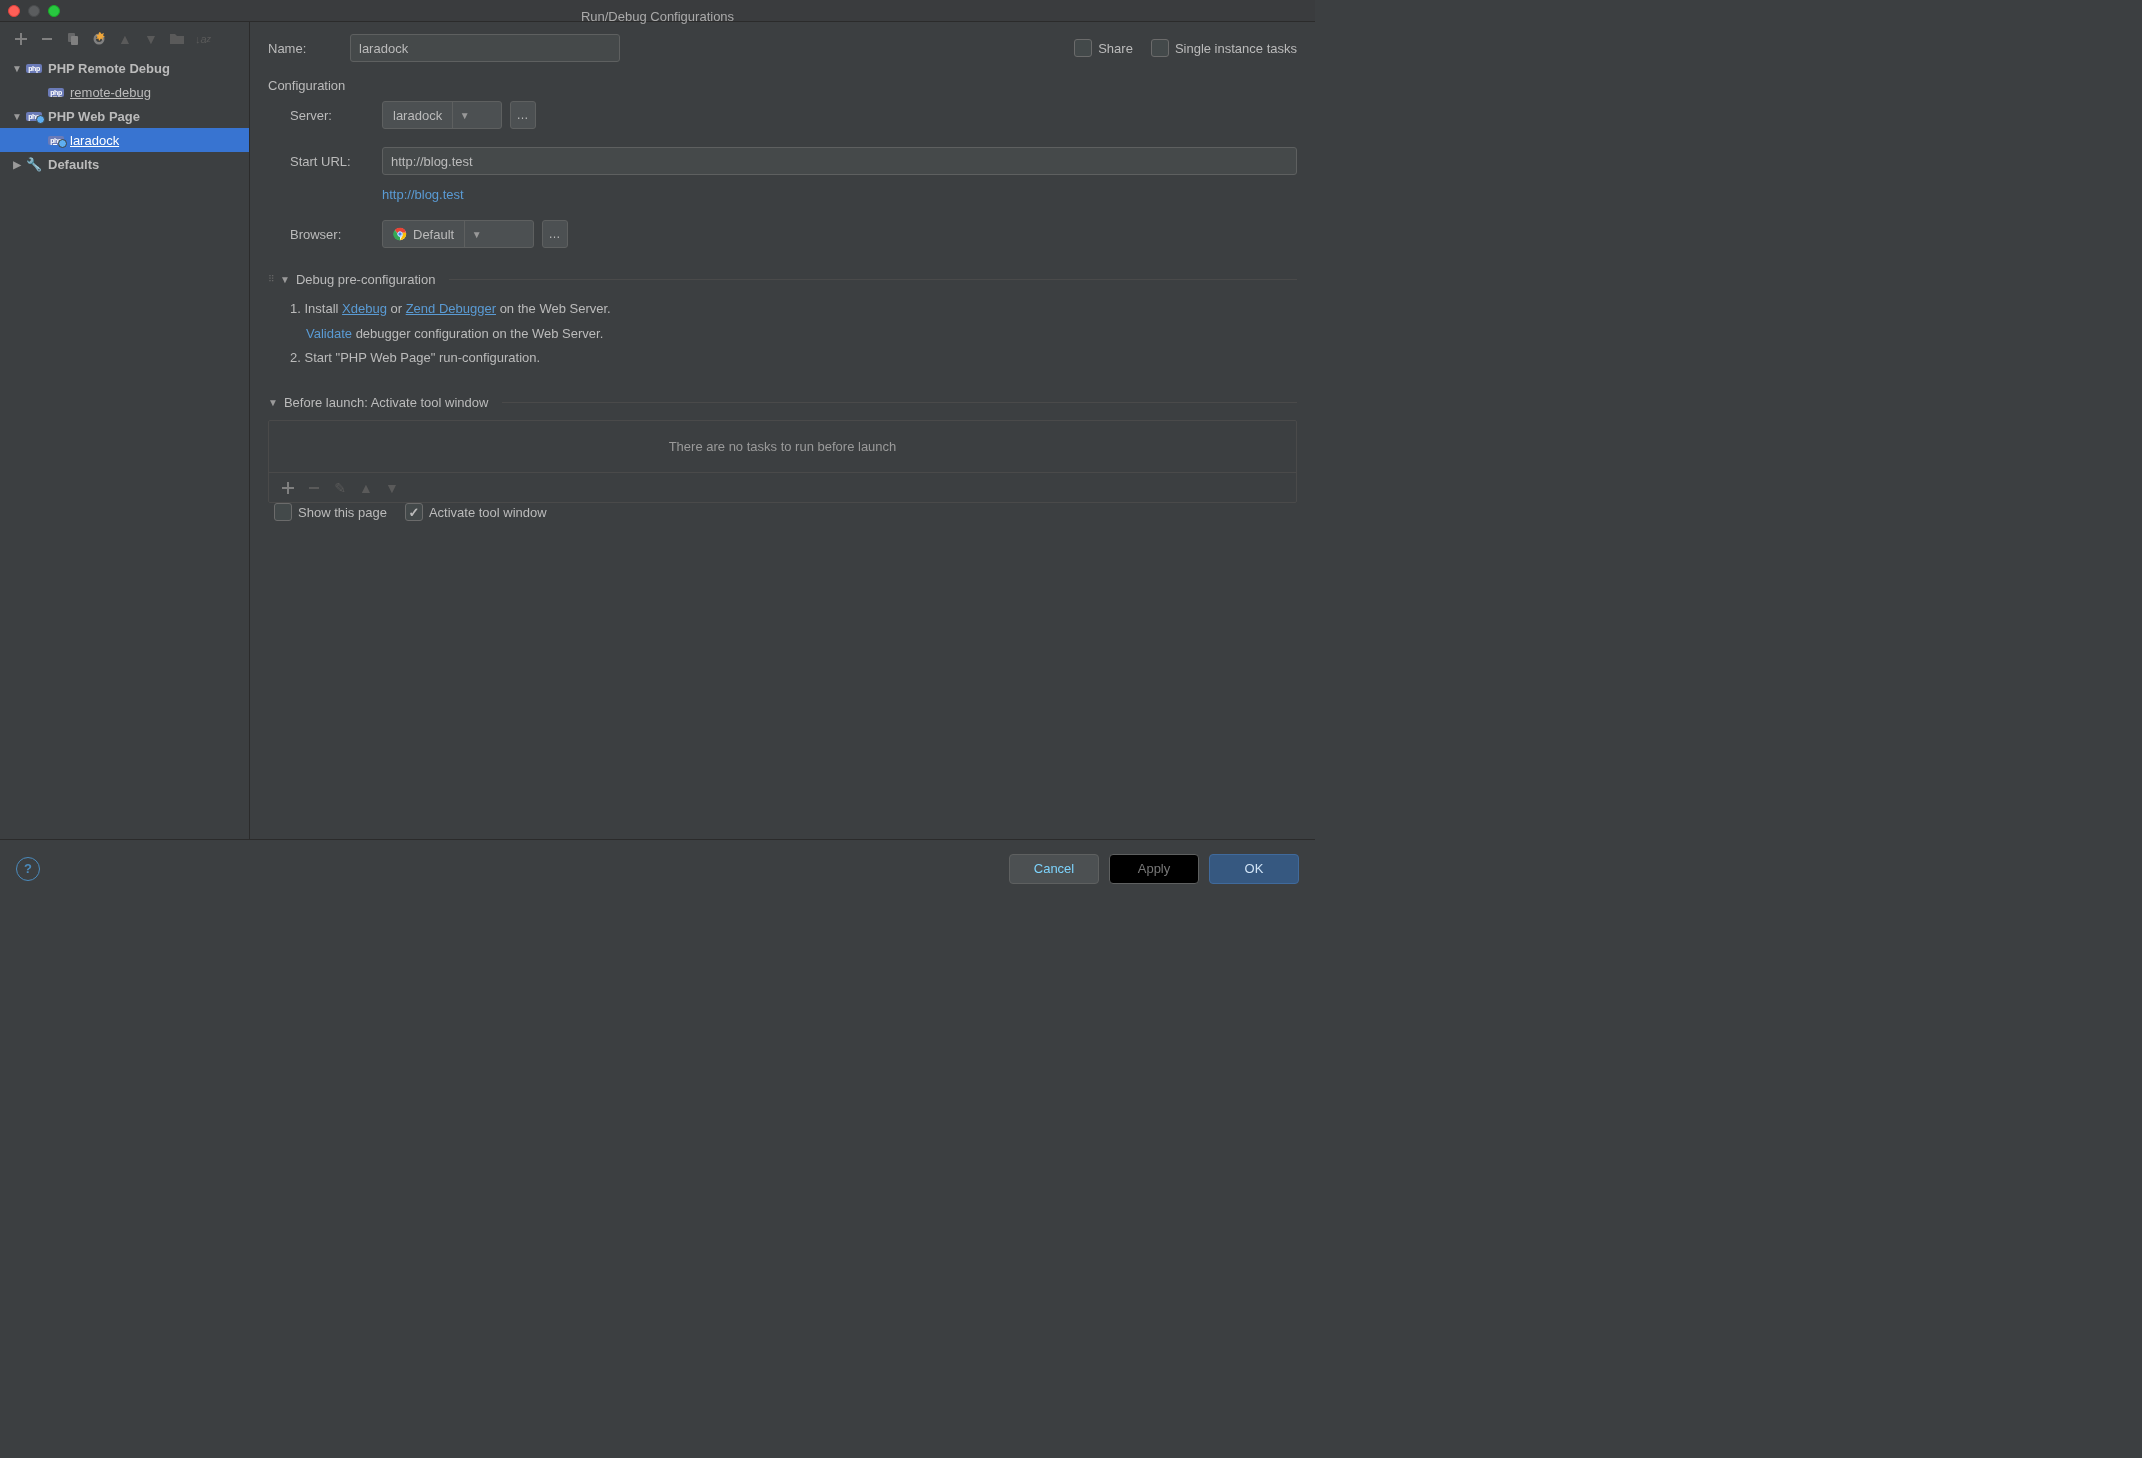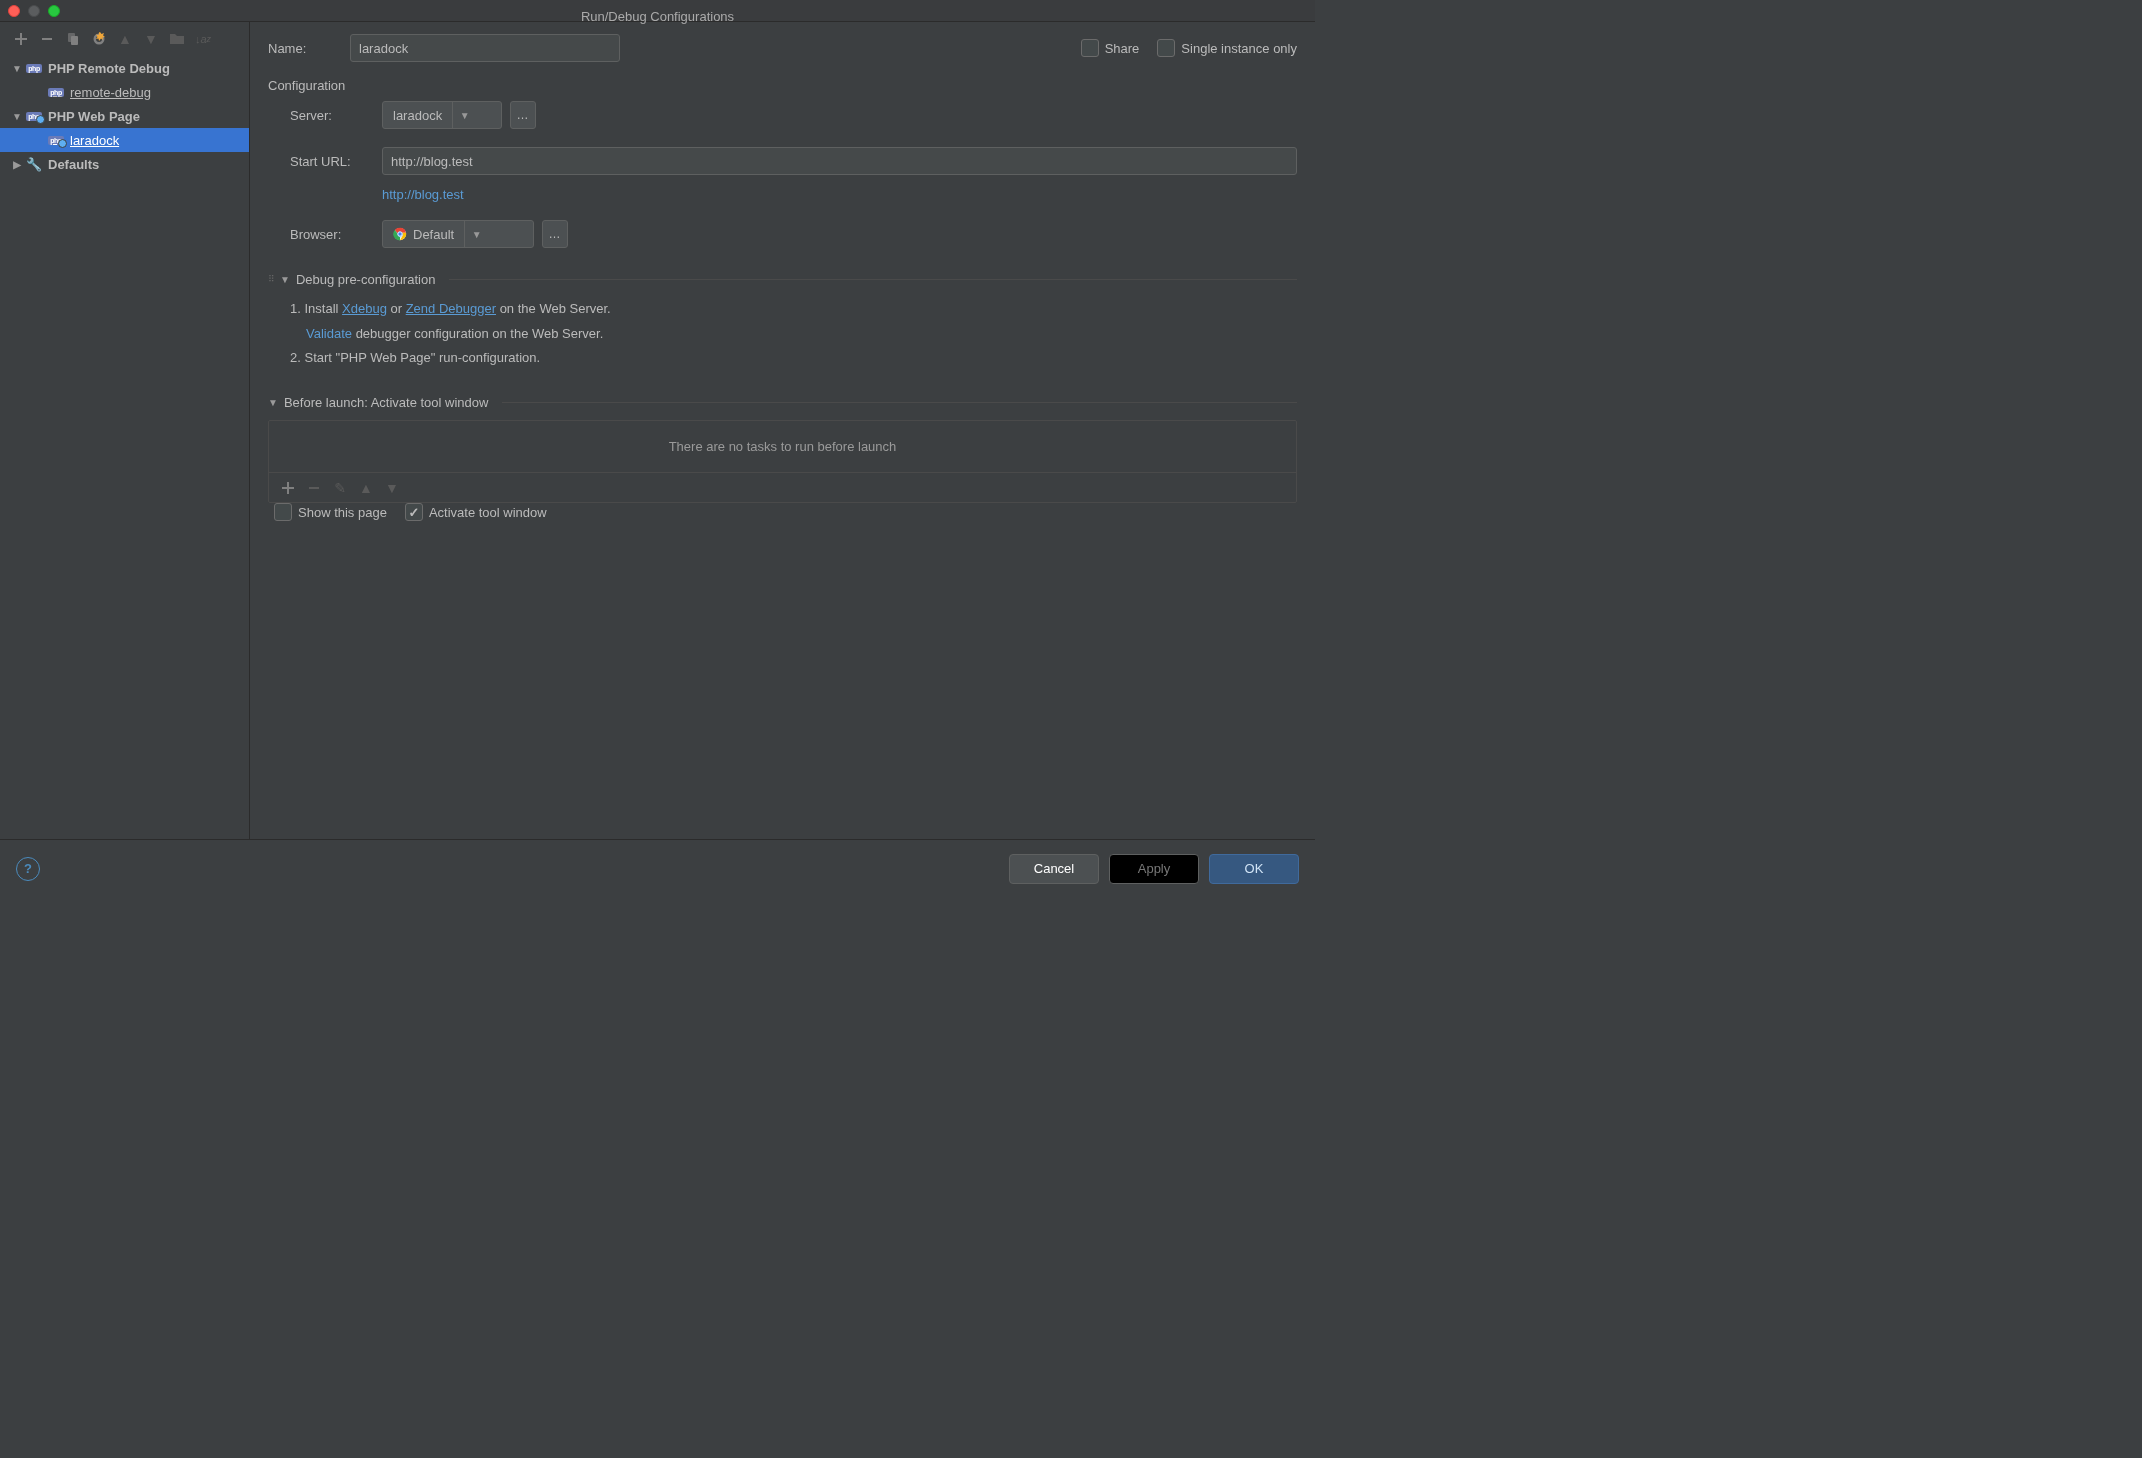--- a/index.html
+++ b/index.html
@@ -68,21 +68,21 @@
 
 .tasks-box { border: 1px solid #4a4a4a; border-radius: 2px; margin-top: 8px; }
 .tasks-empty { text-align: center; padding: 18px 0; color: #9a9a9a; font-size: 13px; }
 .tasks-tb { border-top: 1px solid #4a4a4a; height: 30px; display: flex; align-items: center; gap: 4px; padding: 0 8px; }
 
 .bottom-checks { display: flex; gap: 18px; padding-left: 6px; }
 
 
 .help-btn { width: 24px; height: 24px; border: 1.5px solid #4b8bbd; border-radius: 50%; color: #4b8bbd; display: flex; align-items: center; justify-content: center; font-weight: bold; cursor: pointer; }
 .footer .spacer { flex: 1; }
-.btn { min-width: 90px; height: 30px; border-radius: 4px; border: 1px solid #5e6060; background: #4c5052; color: #ffffff; font-size: 13px; margin-left: 10px; cursor: pointer; }
+.btn { min-width: 90px; height: 30px; border-radius: 4px; border: 1px solid #5e6060; background: #4c5052; color: #7dd3fc; font-size: 13px; margin-left: 10px; cursor: pointer; }
 .btn.disabled { color: #777; background: #000000; cursor: default; }
 .btn.primary { background: #365880; border-color: #406a9c; color: #d0e3f5; }
 
 .chrome-icon { width: 14px; height: 14px; }
 
 .php-badge { background: #6b7bb8; color: #fff; font-size: 7px; font-weight: bold; padding: 1px 2px; border-radius: 2px; letter-spacing: -0.5px; position: relative; }
 .php-badge.pg::after { content: ""; position: absolute; right: -3px; bottom: -3px; width: 7px; height: 7px; background: #5eaef0; border-radius: 50%; border: 1px solid #3c3f41; }
 .wrench { color: #f0a73a; font-size: 13px; }
 </style>
 </head>
@@ -172,21 +172,21 @@
     <div class="row">
       <span class="label">Name:</span>
       <input class="textfield name" value="laradock" style="">
       <div style="flex:1"></div>
       <label class="check-wrap">
         <span class="checkbox"></span>
         <span>Share</span>
       </label>
       <label class="check-wrap">
         <span class="checkbox"></span>
-        <span>Single instance only</span>
+        <span>Single instance tasks</span>
       </label>
     </div>
 
     <div class="section-title">Configuration</div>
     <div class="form">
       <div class="row">
         <span class="label">Server:</span>
         <div class="select" style="width:120px">
           <span class="val">laradock</span>
           <span class="caret">▼</span>

